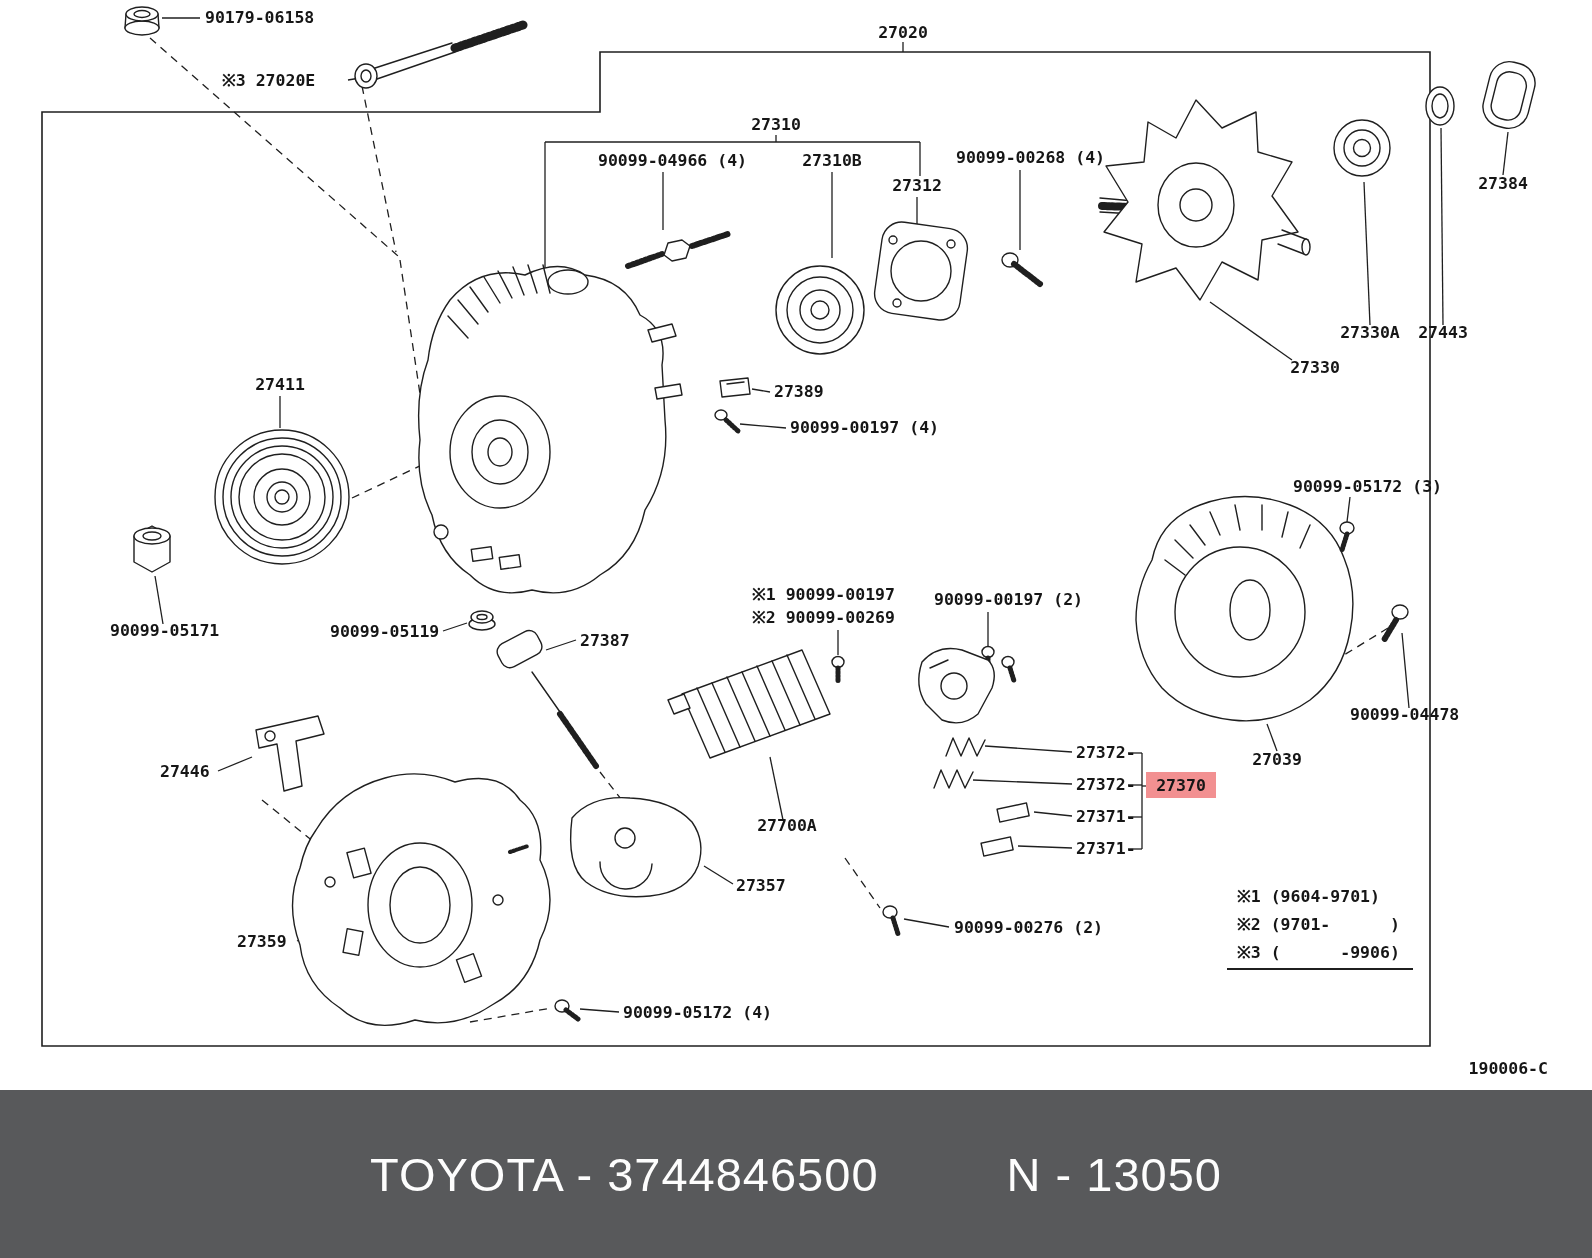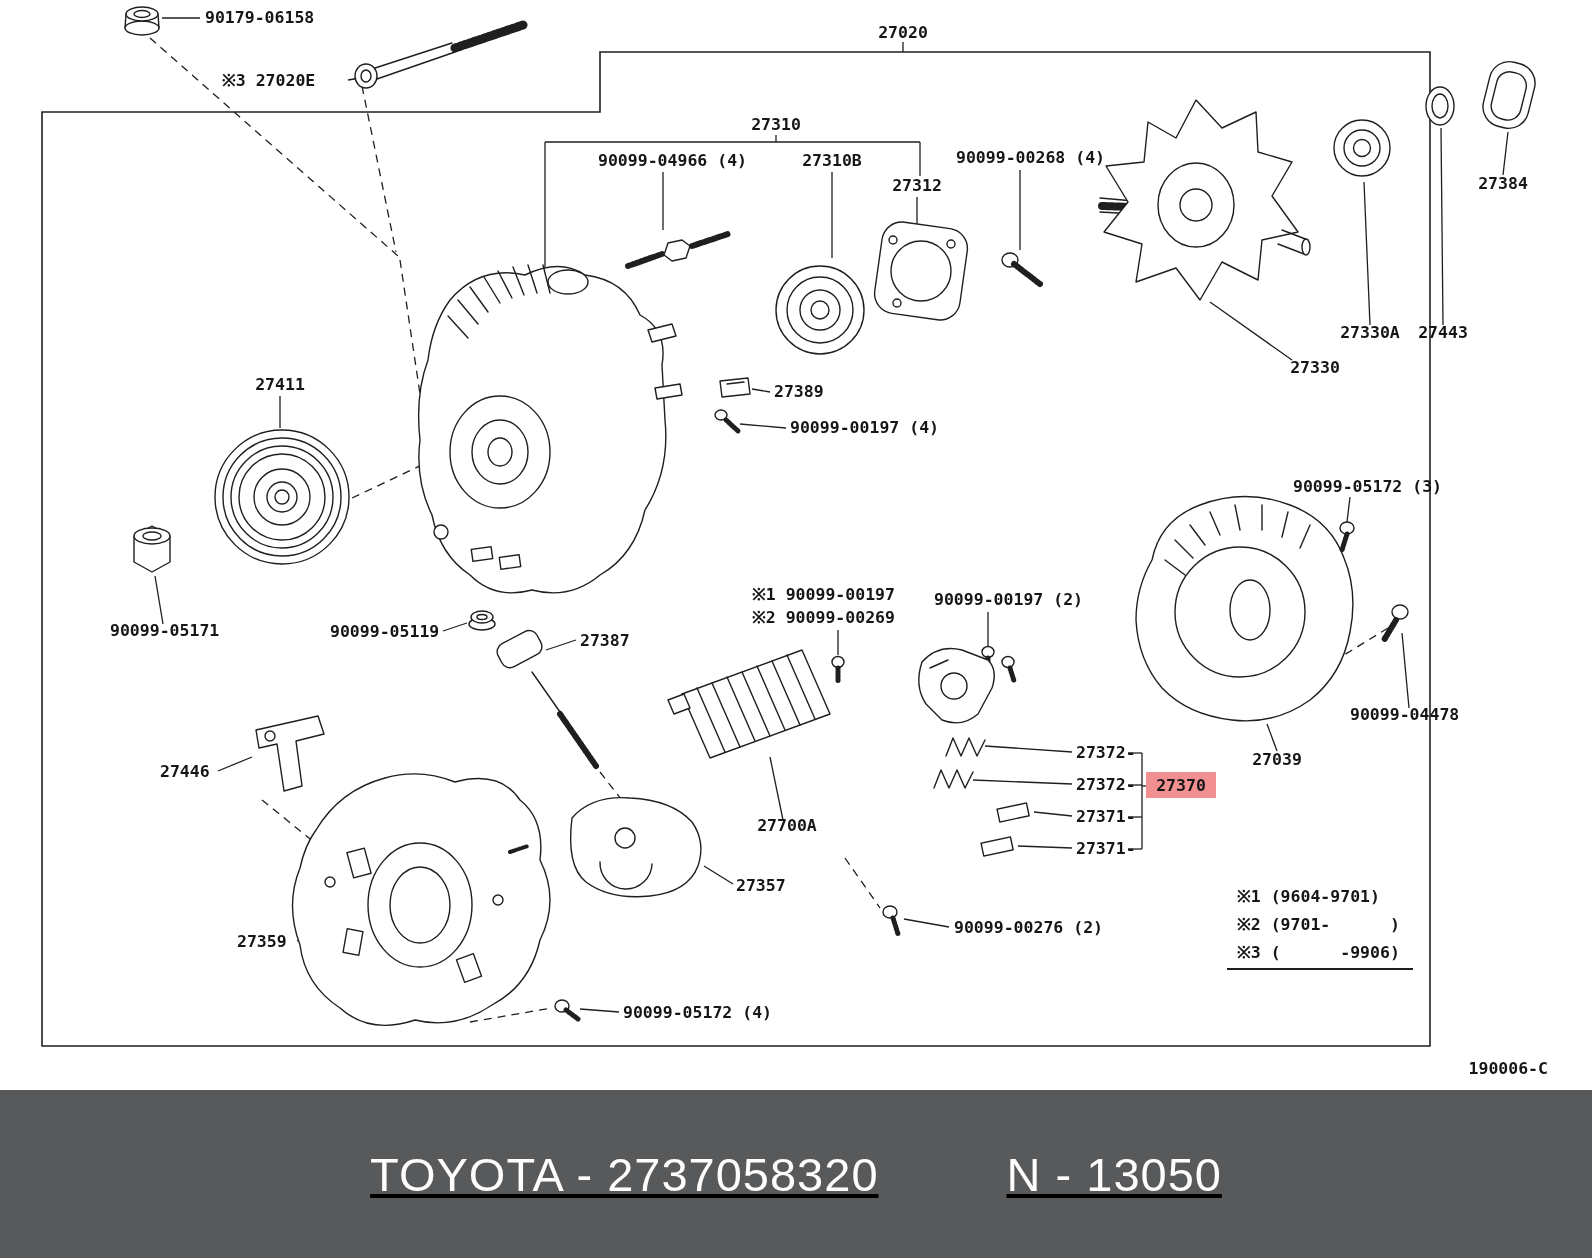--- a/index.html
+++ b/index.html
@@ -1,17 +1,17 @@
 <!DOCTYPE html>
 <html><head>
 <meta charset="utf-8">
 <style>
   html,body{margin:0;padding:0;background:#fff;}
   body{width:1592px;height:1258px;font-family:"Liberation Sans",sans-serif;}
-  .stage{position:relative;width:1592px;height:1258px;overflow:hidden;text-decoration:underline;}
+  .stage{position:relative;width:1592px;height:1258px;overflow:hidden;}
   svg{display:block;}
   svg text{
     font-family:"DejaVu Sans Mono",monospace;
     font-weight:700;
     font-size:16.5px;
     fill:#161616;
     white-space:pre;
   }
   .footer{
     width:1592px;height:168px;
@@ -350,17 +350,17 @@
   <g>
     <text x="1237" y="902">※1 (9604-9701)</text>
     <text x="1237" y="930">※2 (9701-      )</text>
     <text x="1237" y="958">※3 (      -9906)</text>
   </g>
 
   <text x="1548" y="1074" text-anchor="end">190006-C</text>
 </svg>
 
 <div class="footer">
-  <span>TOYOTA - 2737058320</span>
+  <span>TOYOTA - 3744846500</span>
   <span>N - 13050</span>
 </div>
 
 </div>
 
 </body></html>

